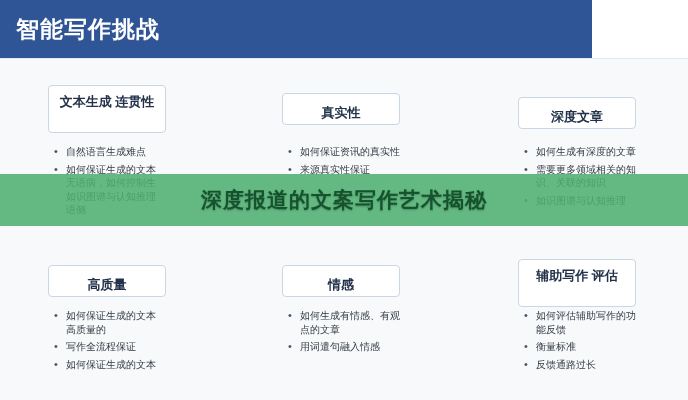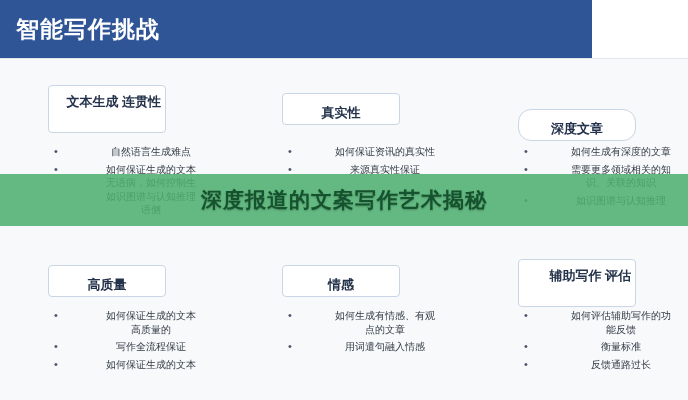--- a/index.html
+++ b/index.html
@@ -76,36 +76,35 @@
     color: #23324a;
     font-weight: bold;
     font-size: 13px;
     line-height: 18px;
     padding: 7px 4px 6px 4px;
   }
   .card.wide {
     width: 118px;
     left: 12px;
   }
-  .card.tall2 { height: 48px; text-align: right; }
+  .card.tall2 { height: 48px; }
   .card.tall1 { height: 32px; padding-top: 10px; }
 
   .bullets {
     position: absolute;
     left: 14px;
     width: 186px;
     font-size: 10px;
     line-height: 13.5px;
     color: #333b45;
   }
   .bullet {
     position: relative;
     padding-left: 16px;
     margin-bottom: 4px;
-    text-align: center;
   }
   .bullet:before {
     content: "•";
     position: absolute;
     left: 4px;
     top: 0;
     color: #4a5568;
     font-size: 11px;
   }
   .bullet .line { display: block; }
@@ -205,21 +204,21 @@
             <span class="line">如何生成有情感、有观</span>
             <span class="line">点的文章</span>
           </div>
           <div class="bullet">
             <span class="line">用词遣句融入情感</span>
           </div>
         </div>
       </div>
 
       <div class="col col-3 row-a">
-        <div class="card wide tall1" style="top:24px;border-radius:13px;">
+        <div class="card wide tall1" style="top:12px;">
           <span class="line" style="display:block">深度文章</span>
         </div>
         <div class="bullets" style="top:60px;">
           <div class="bullet">
             <span class="line">如何生成有深度的文章</span>
           </div>
           <div class="bullet">
             <span class="line">需要更多领域相关的知</span>
             <span class="line">识、关联的知识</span>
           </div>

